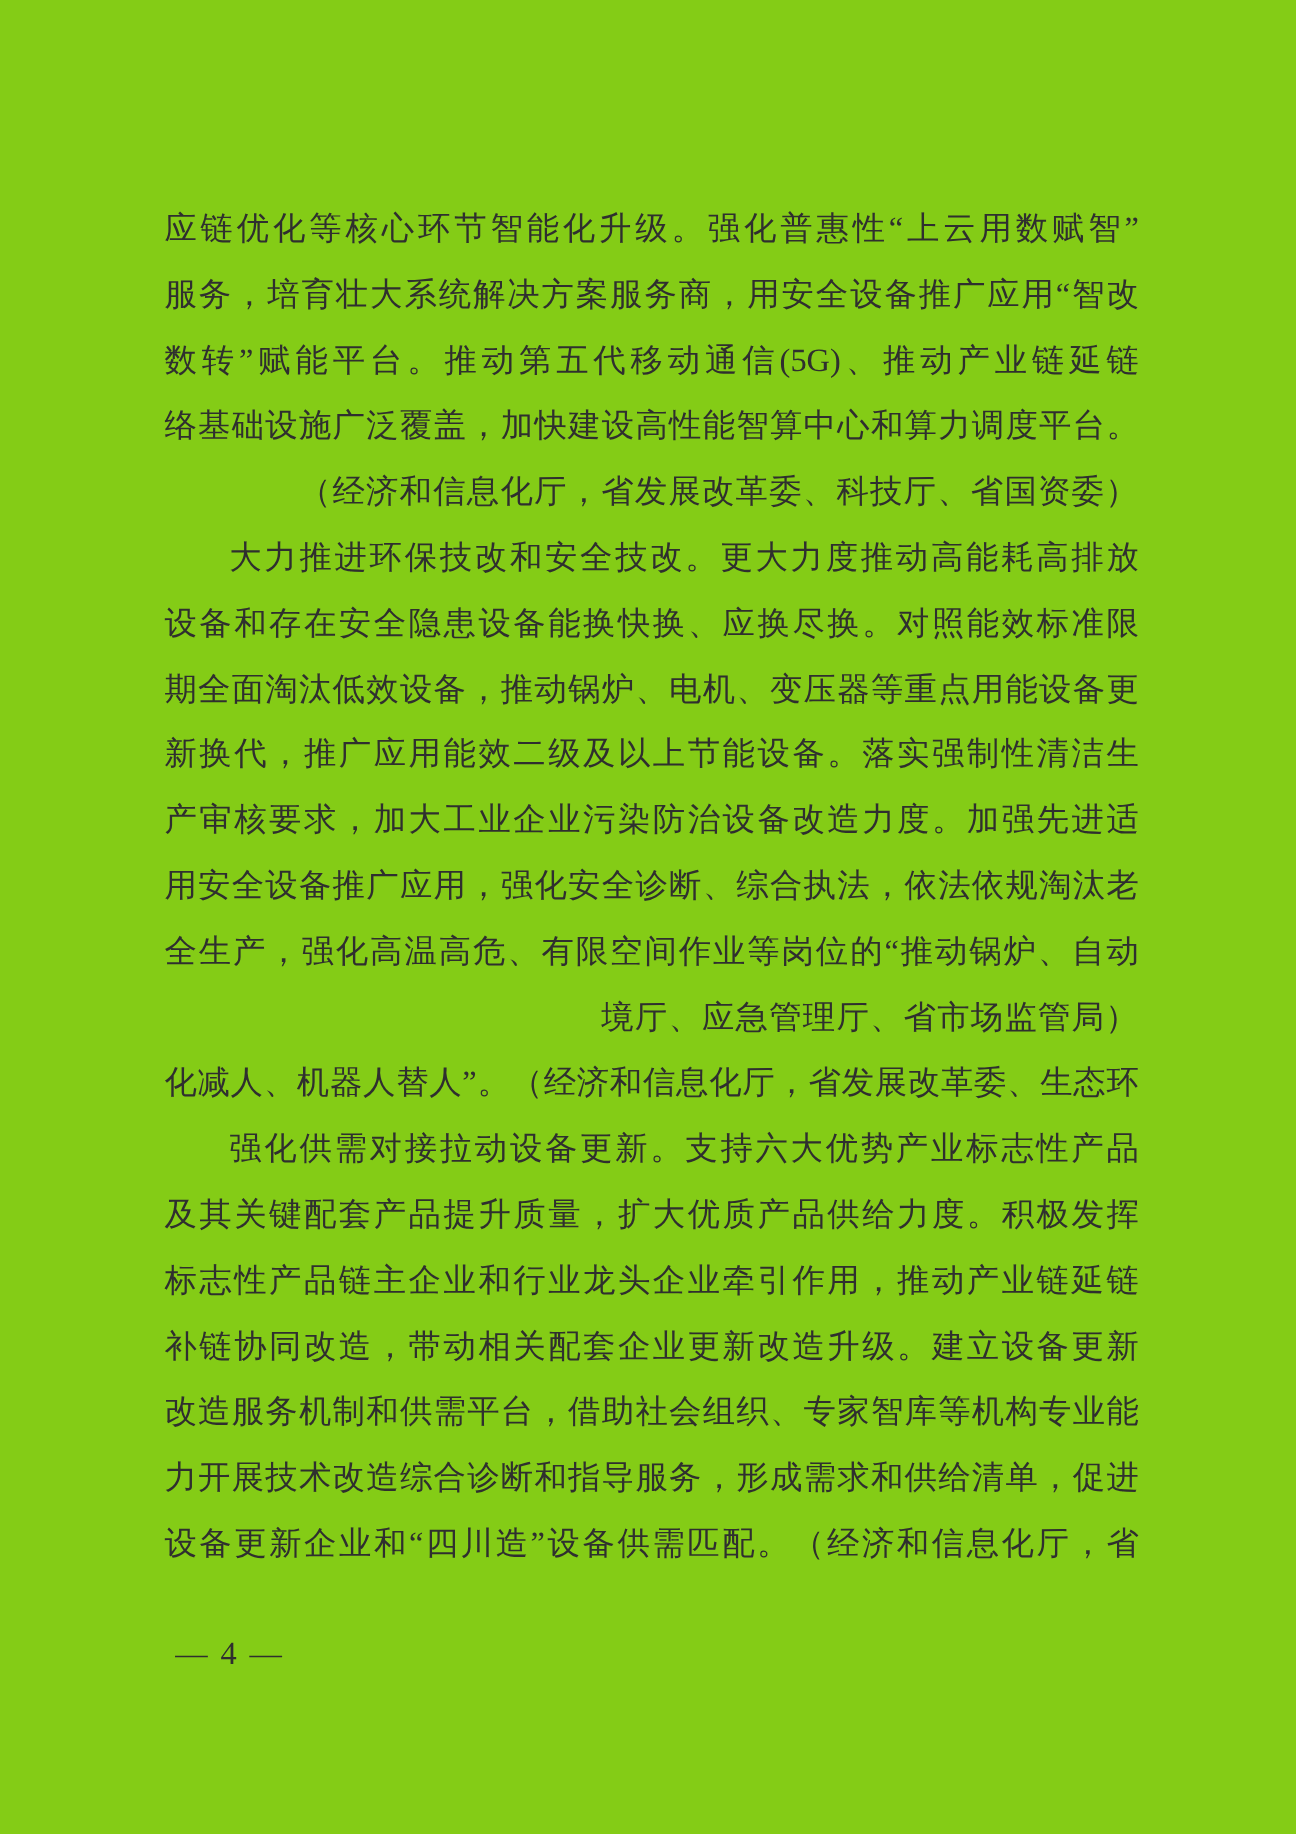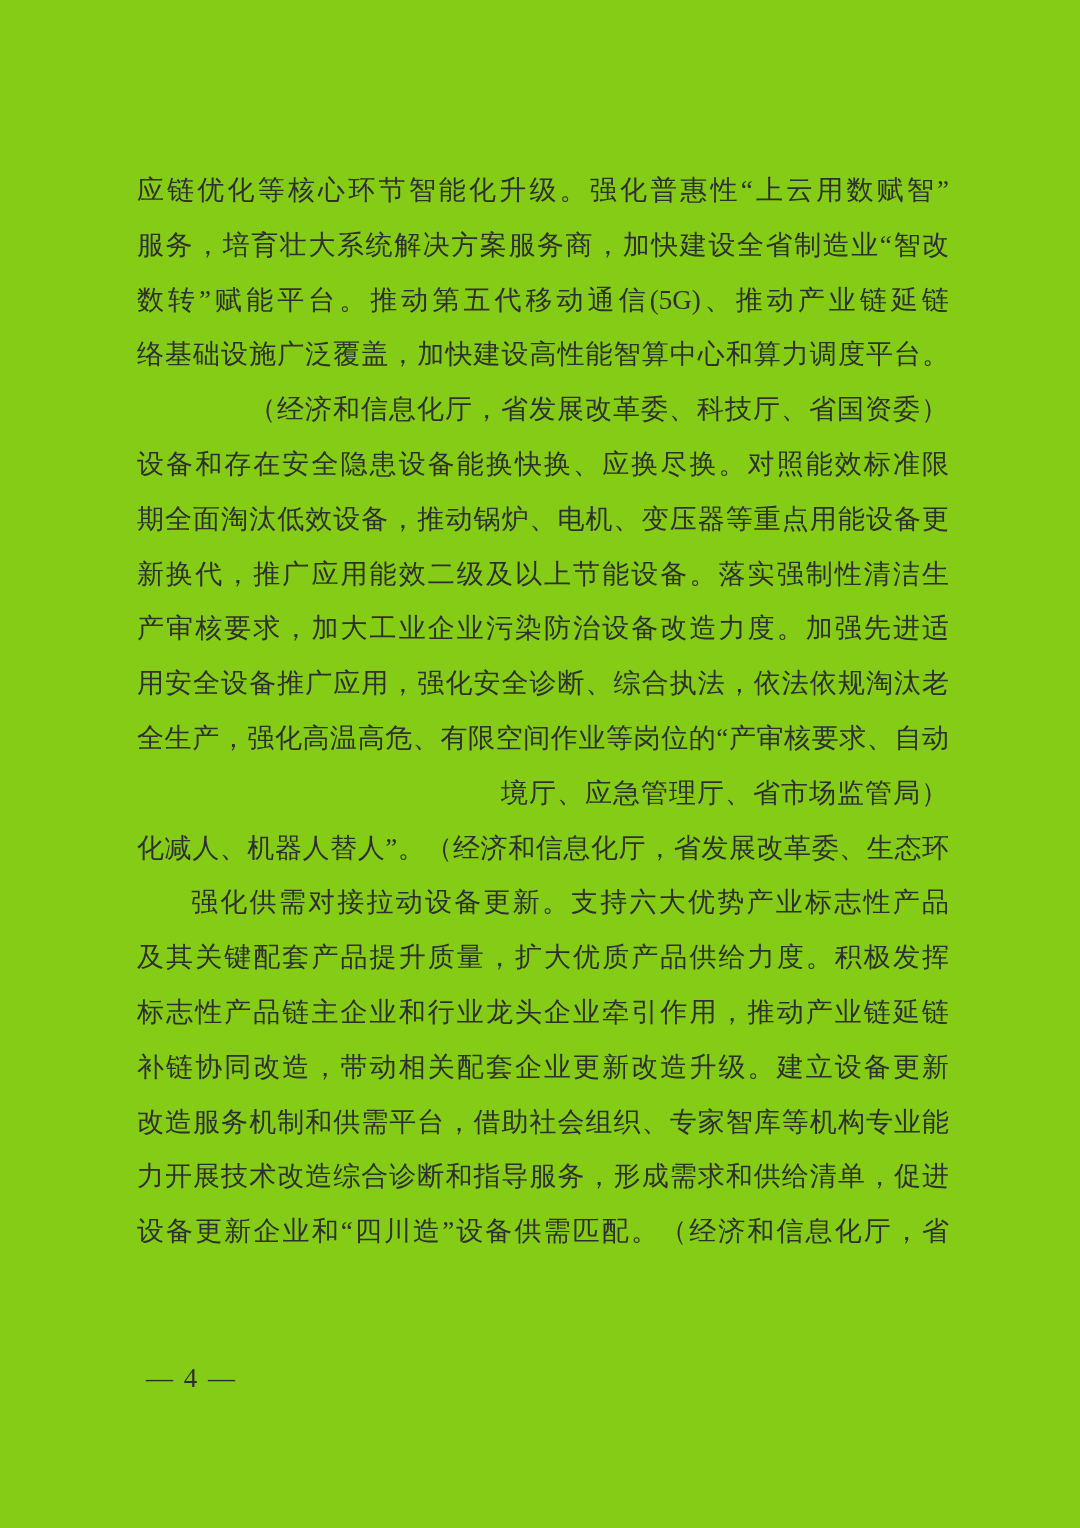--- a/index.html
+++ b/index.html
@@ -60,33 +60,34 @@
 </style>
 </head>
 <body>
 
 <div class="page">
 
   <div class="text-block">
 
     <div class="para">
       <div class="tline">应链优化等核心环节智能化升级。强化普惠性“上云用数赋智”</div>
-      <div class="tline">服务，培育壮大系统解决方案服务商，加快建设全省制造业“智改</div>
+      <div class="tline">服务，培育壮大系统解决方案服务商，用安全设备推广应用“智改</div>
       <div class="tline">数转”赋能平台。推动第五代移动通信(5G)、推动产业链延链</div>
       <div class="tline">络基础设施广泛覆盖，加快建设高性能智算中心和算力调度平台。</div>
       <div class="tline short">（经济和信息化厅，省发展改革委、科技厅、省国资委）</div>
     </div>
 
     <div class="para">
+      <div class="tline indent">大力推进环保技改和安全技改。更大力度推动高能耗高排放</div>
       <div class="tline">设备和存在安全隐患设备能换快换、应换尽换。对照能效标准限</div>
       <div class="tline">期全面淘汰低效设备，推动锅炉、电机、变压器等重点用能设备更</div>
       <div class="tline">新换代，推广应用能效二级及以上节能设备。落实强制性清洁生</div>
       <div class="tline">产审核要求，加大工业企业污染防治设备改造力度。加强先进适</div>
       <div class="tline">用安全设备推广应用，强化安全诊断、综合执法，依法依规淘汰老</div>
-      <div class="tline">全生产，强化高温高危、有限空间作业等岗位的“产审核要求、自动</div>
+      <div class="tline">全生产，强化高温高危、有限空间作业等岗位的“推动锅炉、自动</div>
       <div class="tline short">境厅、应急管理厅、省市场监管局）</div>
       <div class="tline">化减人、机器人替人”。（经济和信息化厅，省发展改革委、生态环</div>
     </div>
 
     <div class="para">
       <div class="tline indent">强化供需对接拉动设备更新。支持六大优势产业标志性产品</div>
       <div class="tline">及其关键配套产品提升质量，扩大优质产品供给力度。积极发挥</div>
       <div class="tline">标志性产品链主企业和行业龙头企业牵引作用，推动产业链延链</div>
       <div class="tline">补链协同改造，带动相关配套企业更新改造升级。建立设备更新</div>
       <div class="tline">改造服务机制和供需平台，借助社会组织、专家智库等机构专业能</div>

